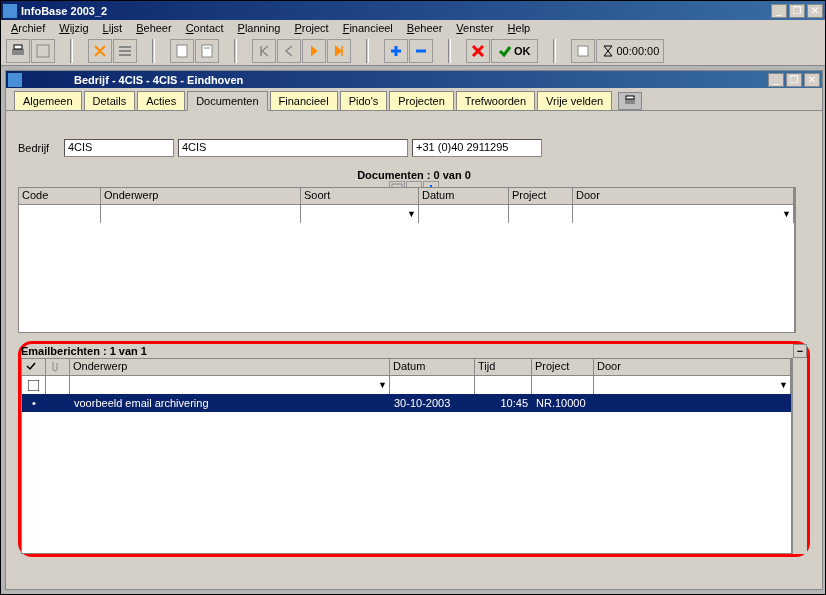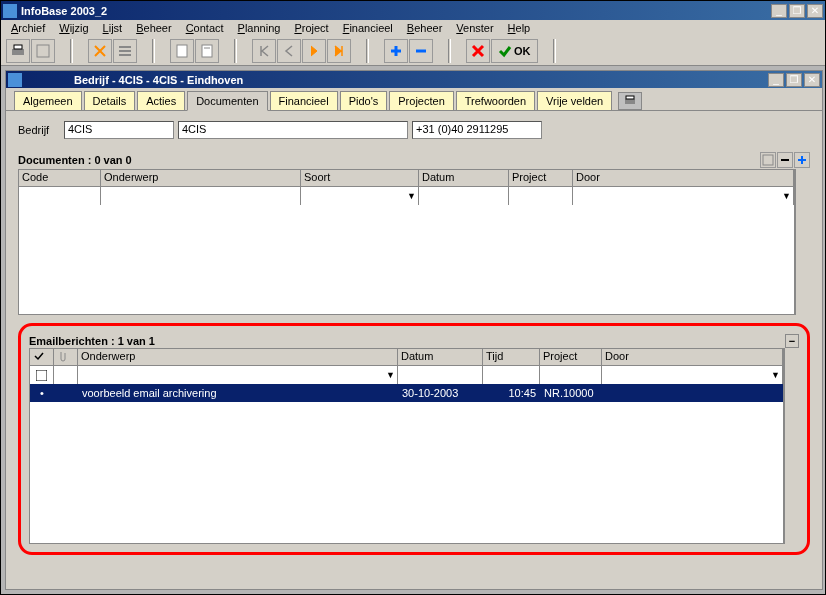--- a/index.html
+++ b/index.html
@@ -20,37 +20,37 @@
   .ok-btn { display: flex; align-items: center; gap: 2px; background: #d4d0c8; border: 1px solid #999; height: 24px; padding: 0 6px; cursor: pointer; font-weight: bold; }
   .time-box { display: flex; align-items: center; gap: 2px; border: 1px solid #999; height: 24px; padding: 0 4px; background: #d4d0c8; }
   .content { flex: 1; background: #b5b5b5; padding: 4px; }
   .child-win { width: 818px; height: 520px; border: 1px solid #888; background: #d4d0c8; display: flex; flex-direction: column; }
   .child-title { background: linear-gradient(to right, #0a246a, #3a6ea5); color: #fff; height: 17px; display: flex; align-items: center; padding: 0 2px; }
   .child-title .title { flex: 1; font-weight: bold; padding-left: 48px; }
   .tabs-row { display: flex; align-items: flex-end; height: 23px; background: #d4d0c8; padding: 2px 8px 0; gap: 2px; border-bottom: 1px solid #888; }
   .tab { background: #fef9c3; border: 1px solid #888; border-bottom: none; padding: 3px 8px; cursor: pointer; }
   .tab.active { background: #d4d0c8; border-bottom: 1px solid #d4d0c8; position: relative; top: 1px; font-weight: normal; }
   .print-tab { width: 24px; height: 18px; background: #c0c0c0; border: 1px solid #888; display:flex; align-items:center; justify-content:center; cursor:pointer; margin-left: 4px; }
-  .panel { flex: 1; padding: 10px 12px; }
+  .panel { flex: 1; padding: 10px 12px; margin-top: 18px; }
   .bedrijf-row { display: flex; align-items: center; gap: 4px; margin-bottom: 12px; }
   .bedrijf-row label { width: 42px; }
   .text-field { background: #fff; border: 1px solid #888; border-top-color:#555; border-left-color:#555; height: 18px; padding: 1px 3px; }
   .doc-section { margin-bottom: 8px; }
-  .sec-header { display: flex; align-items: center; justify-content: space-between; height: 18px; }
+  .sec-header { display: flex; align-items: center; justify-content: space-between; height: 18px; flex-direction: column; }
   .sec-header .sec-title { font-weight: bold; }
   .sec-btns { display: flex; gap: 1px; }
   .sec-btns .tool-btn { width: 16px; height: 16px; }
   .grid-head { display: flex; background: #be185d; border: 1px solid #888; }
   .grid-col { border-right: 1px solid #888; padding: 1px 3px; height: 16px; background: #d4d0c8; }
   .grid-filter { display: flex; border-left: 1px solid #888; border-right: 1px solid #888; }
   .filter-cell { background: #fff; border-right: 1px solid #888; height: 18px; display: flex; align-items: center; justify-content: flex-end; padding: 0 2px; }
   .dd-arrow { color:#000; font-size:9px; }
   .grid-body { background: #fff; border: 1px solid #888; border-top: none; }
   .scrollbar { width: 15px; background: #d4d0c8; border-left: 1px solid #888; }
-  .email-section { border: 3px solid #ff0000; border-radius: 14px; padding: 8px; }
+  .email-section { border: 3px solid #ff0000; border-radius: 14px; padding: 0; }
   .email-hdr { display:flex; justify-content:space-between; align-items:center; }
   .email-hdr b { font-weight: bold; }
   .minus-btn { width:14px; height:14px; background:#d4d0c8; border:1px solid #888; display:flex; align-items:center; justify-content:center; font-weight:bold; cursor:pointer; }
   .email-grid-head { display:flex; border:1px solid #888; background:#d4d0c8; }
   .eg-col { border-right:1px solid #888; padding:1px 3px; height:16px; }
   .email-filter { display:flex; border-left:1px solid #888; border-right:1px solid #888; }
   .email-body { background:#fff; border:1px solid #888; border-top:none; }
   .email-row { display:flex; background:#08216b; color:#fff; height:18px; align-items:center; }
   .email-row .cell { padding:0 4px; }
   svg { display: block; }
@@ -171,20 +171,33 @@
           </svg>
         </div>
       <div class="ok-btn">
           <svg width="14" height="14">
             <path d="M2 7 L6 11 L12 3" stroke="#008800" stroke-width="3" fill="none"></path>
           </svg>
           <span>OK</span>
         </div>
     </div>
     <div class="sep"></div>
+    <div class="tool-group">
+      <div class="tool-btn">
+          <svg width="16" height="16">
+            <rect x="3" y="3" width="10" height="10" fill="#fff" stroke="#888"></rect>
+          </svg>
+        </div>
+      <div class="time-box">
+        <svg width="14" height="14">
+            <path d="M3 2 L11 2 L7 7 L11 12 L3 12 L7 7 Z" fill="none" stroke="#000"></path>
+          </svg>
+        <span>00:00:00</span>
+      </div>
+    </div>
   </div>
 
   <div class="content">
     <div class="child-win">
       <div class="child-title">
         <div class="icon" style="width:14px;height:14px;background:#4a90d9;margin-right:4px;"></div>
         <div class="title">Bedrijf - 4CIS - 4CIS - Eindhoven</div>
         <div class="win-btns">
           <div class="win-btn">_</div>
           <div class="win-btn">❐</div>

